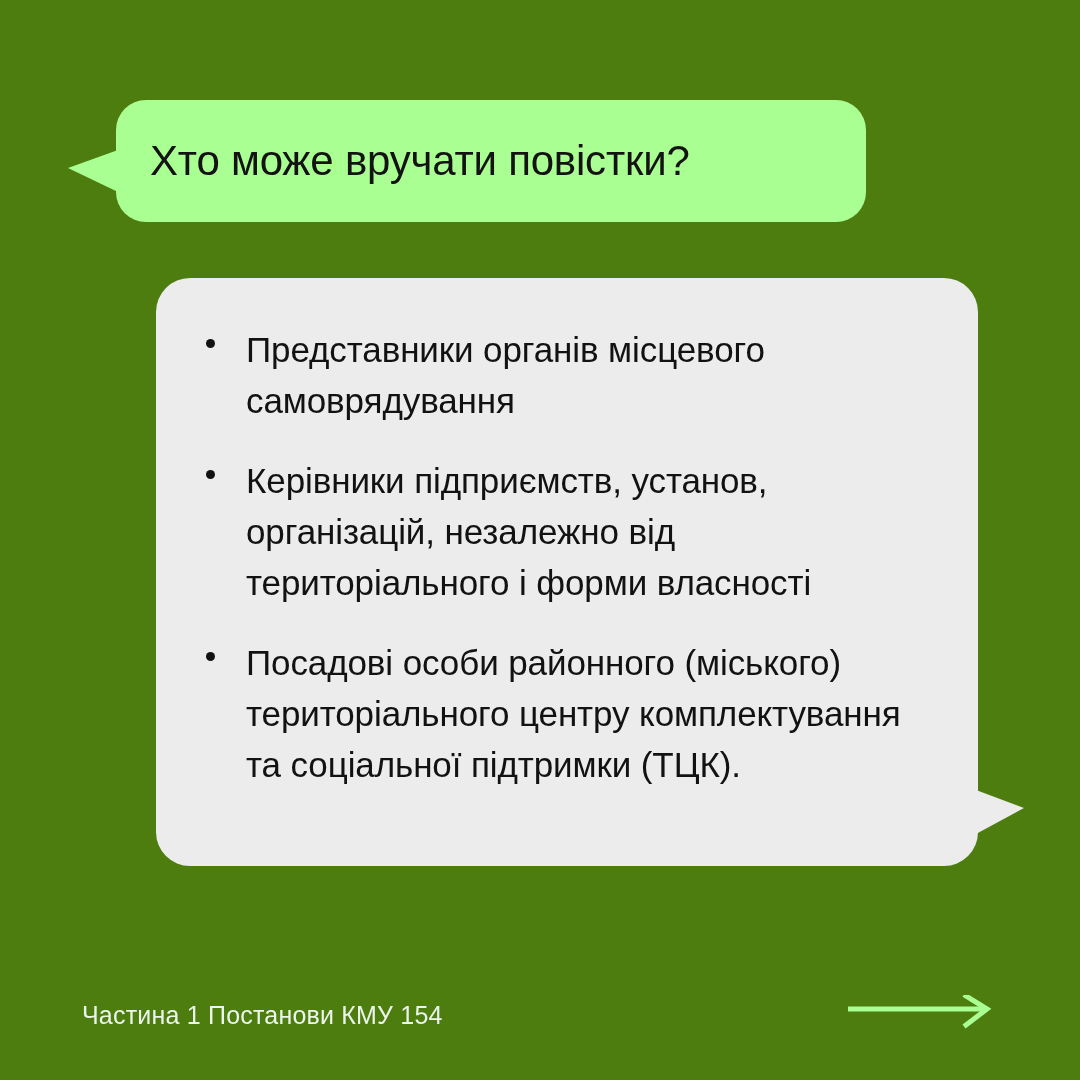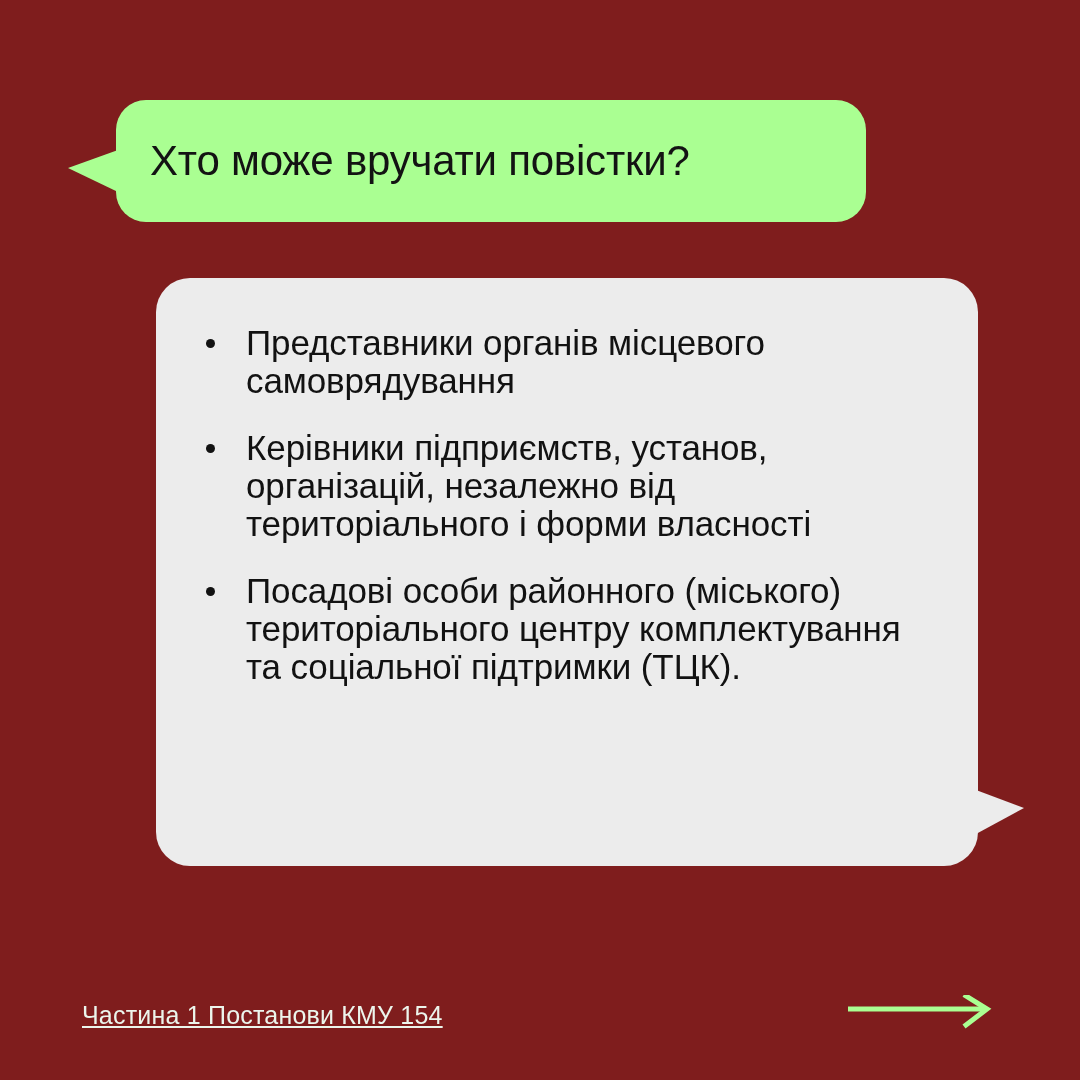--- a/index.html
+++ b/index.html
@@ -11,21 +11,21 @@
     width: 1080px;
     height: 1080px;
     overflow: hidden;
     font-family: "Liberation Sans", "DejaVu Sans", sans-serif;
   }
 
   #slide {
     position: relative;
     width: 1080px;
     height: 1080px;
-    background: #7f1d1d;
+    background: #4d7c0f;
     box-sizing: border-box;
   }
 
   
   .question-bubble {
     position: absolute;
     left: 116px;
     top: 100px;
     width: 750px;
     height: 122px;
@@ -82,21 +82,21 @@
   .bullet-list {
     list-style: none;
     margin: 0;
     padding: 0;
   }
   .bullet-item {
     position: relative;
     padding-left: 50px;
     margin-bottom: 29px;
     font-size: 35px;
-    line-height: 38px;
+    line-height: 51px;
     color: #121212;
     font-stretch: condensed;
     letter-spacing: -0.1px;
   }
   .bullet-item:last-child {
     margin-bottom: 8px;
   }
   .bullet-dot {
     position: absolute;
     left: 10px;
@@ -117,21 +117,20 @@
   }
   .footer-caption {
     position: absolute;
     left: 82px;
     top: 5px;
     font-size: 25px;
     line-height: 30px;
     color: #ecf5ec;
     font-stretch: condensed;
     letter-spacing: 0.2px;
-    text-decoration: underline;
   }
   .next-arrow {
     position: absolute;
     left: 848px;
     top: 0px;
     width: 150px;
     height: 38px;
   }
 </style>
 </head>

